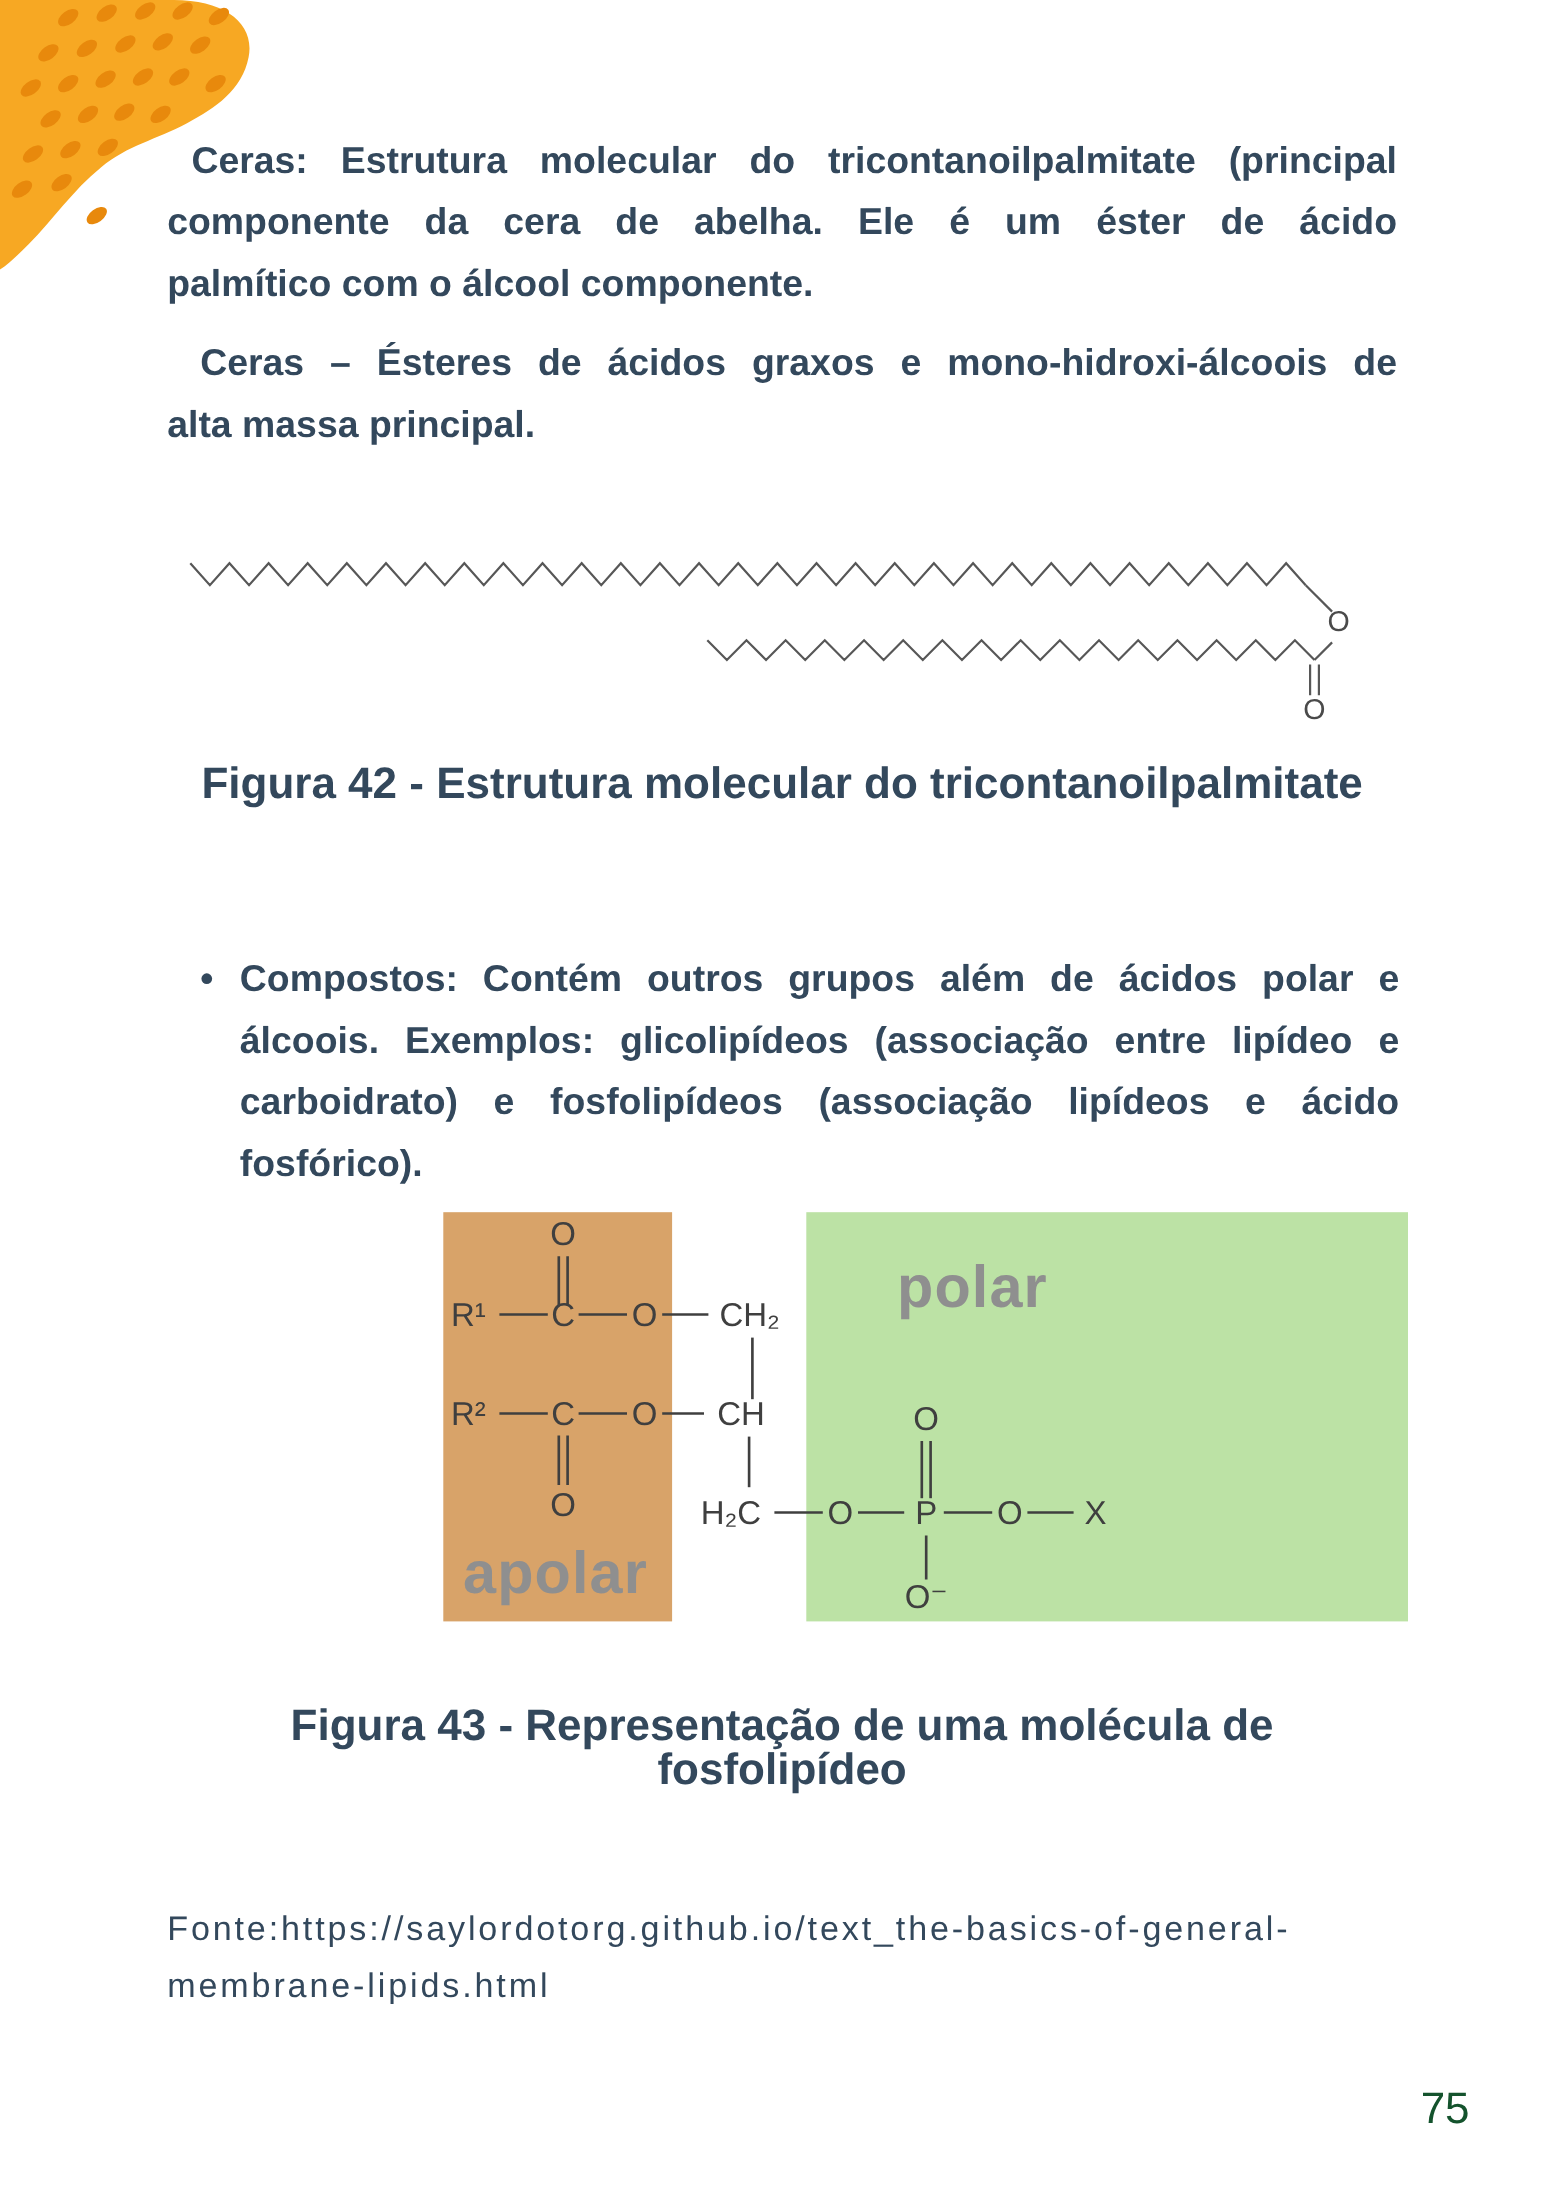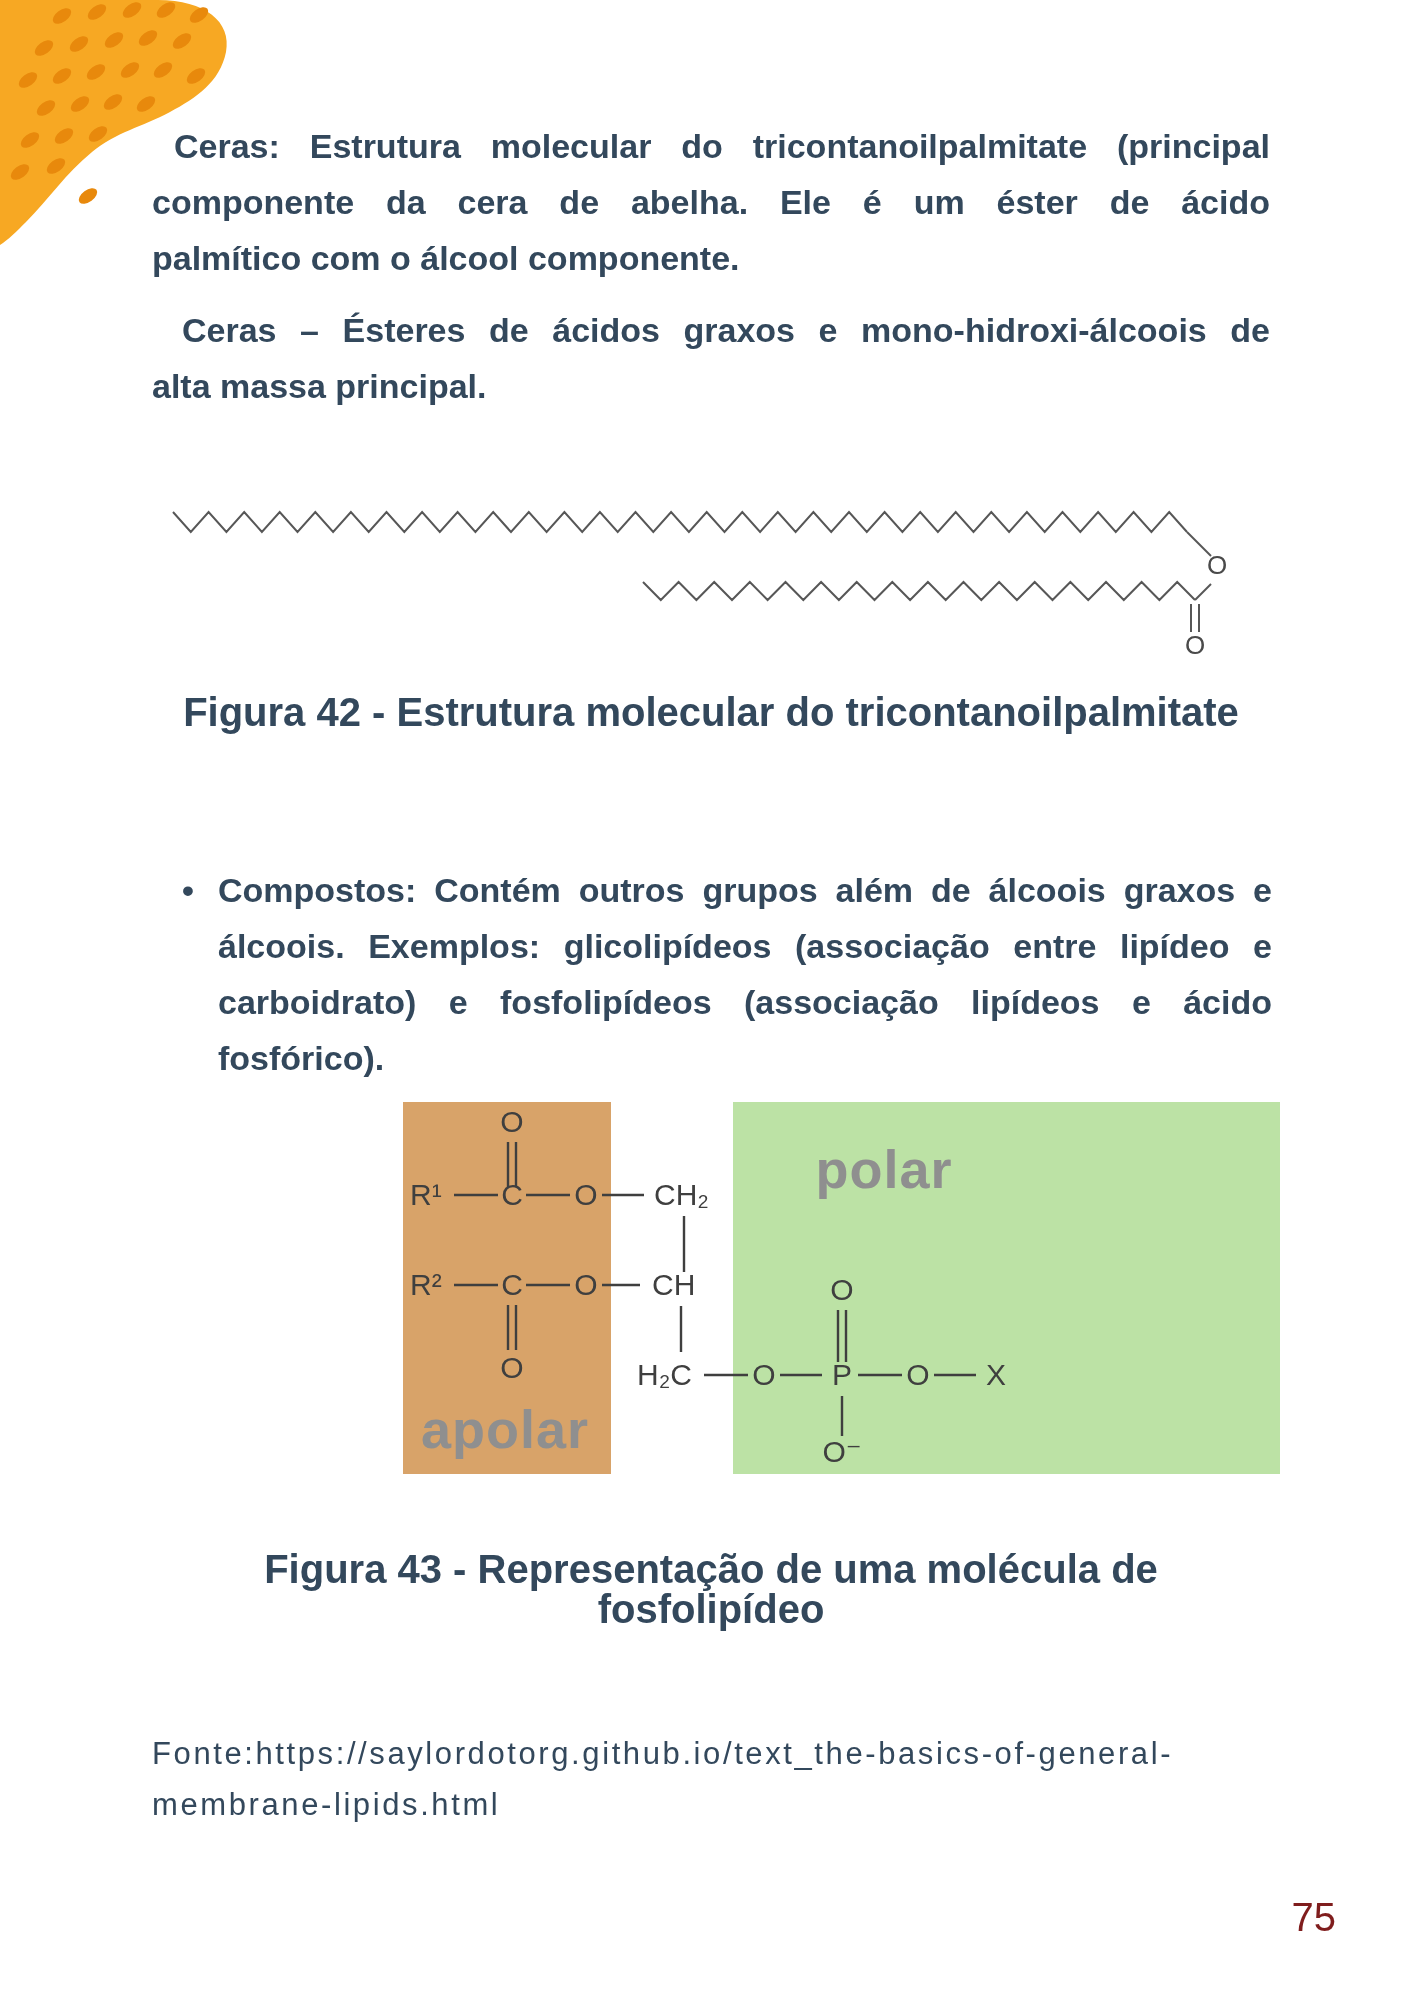--- a/index.html
+++ b/index.html
@@ -18,21 +18,21 @@
   .caption{position:absolute;left:152px;width:1118px;text-align:center;font-weight:700;font-size:40px;line-height:40px;}
   .caption42{top:692px;}
   .caption43{top:1513px;margin-top:36px;}
   .source42{position:absolute;left:152px;top:772px;width:1118px;text-align:center;font-weight:700;font-size:27px;}
 
   .bullet-row{position:absolute;left:182px;top:862px;width:1090px;display:flex;}
   .bullet-dot{flex:0 0 36px;width:36px;font-size:34px;line-height:56px;font-weight:700;}
   .bullet-text{flex:1;}
 
   .footer{position:absolute;left:152px;top:1728px;width:1130px;font-size:31px;line-height:51px;font-weight:400;letter-spacing:2.6px;}
-  .page-number{position:absolute;right:78px;top:1895px;font-size:40px;font-weight:400;color:#7f1d1d;}
+  .page-number{position:absolute;right:78px;top:1895px;font-size:40px;font-weight:400;color:#14532d;}
 
   .corner{position:absolute;left:0;top:0;}
   .fig42{position:absolute;left:165px;top:500px;}
   .fig43{position:absolute;left:400px;top:1100px;}
 
   svg text{font-family:"Liberation Sans","DejaVu Sans",sans-serif;}
   .region-label{font-size:54px;font-weight:700;fill:#8f8f8f;letter-spacing:1px;}
   .atoms text{font-size:30px;}
 </style>
 </head>
@@ -96,21 +96,21 @@
       <text x="1052" y="74" text-anchor="middle">O</text>
       <text x="1030" y="154" text-anchor="middle">O</text>
     </g>
   </svg>
 
   <div class="caption caption42">Figura 42 - Estrutura molecular do tricontanoilpalmitate</div>
 
   <div class="bullet-row">
     <span class="bullet-dot">•</span>
     <div class="body-text bullet-text">
-      <div class="jline">Compostos: Contém outros grupos além de álcoois graxos e</div>
+      <div class="jline">Compostos: Contém outros grupos além de ácidos polar e</div>
       <div class="jline">álcoois. Exemplos: glicolipídeos (associação entre lipídeo e</div>
       <div class="jline">carboidrato) e fosfolipídeos (associação lipídeos e ácido</div>
       <div class="jline jlast">fosfórico).</div>
     </div>
   </div>
 
   <svg class="fig43" width="890" height="385" viewBox="0 0 890 385">
     <rect x="3" y="2" width="208" height="372" fill="#d8a369"></rect>
     <rect x="333" y="2" width="547" height="372" fill="#bce2a5"></rect>
     <text x="484" y="88" text-anchor="middle" class="region-label">polar</text>

